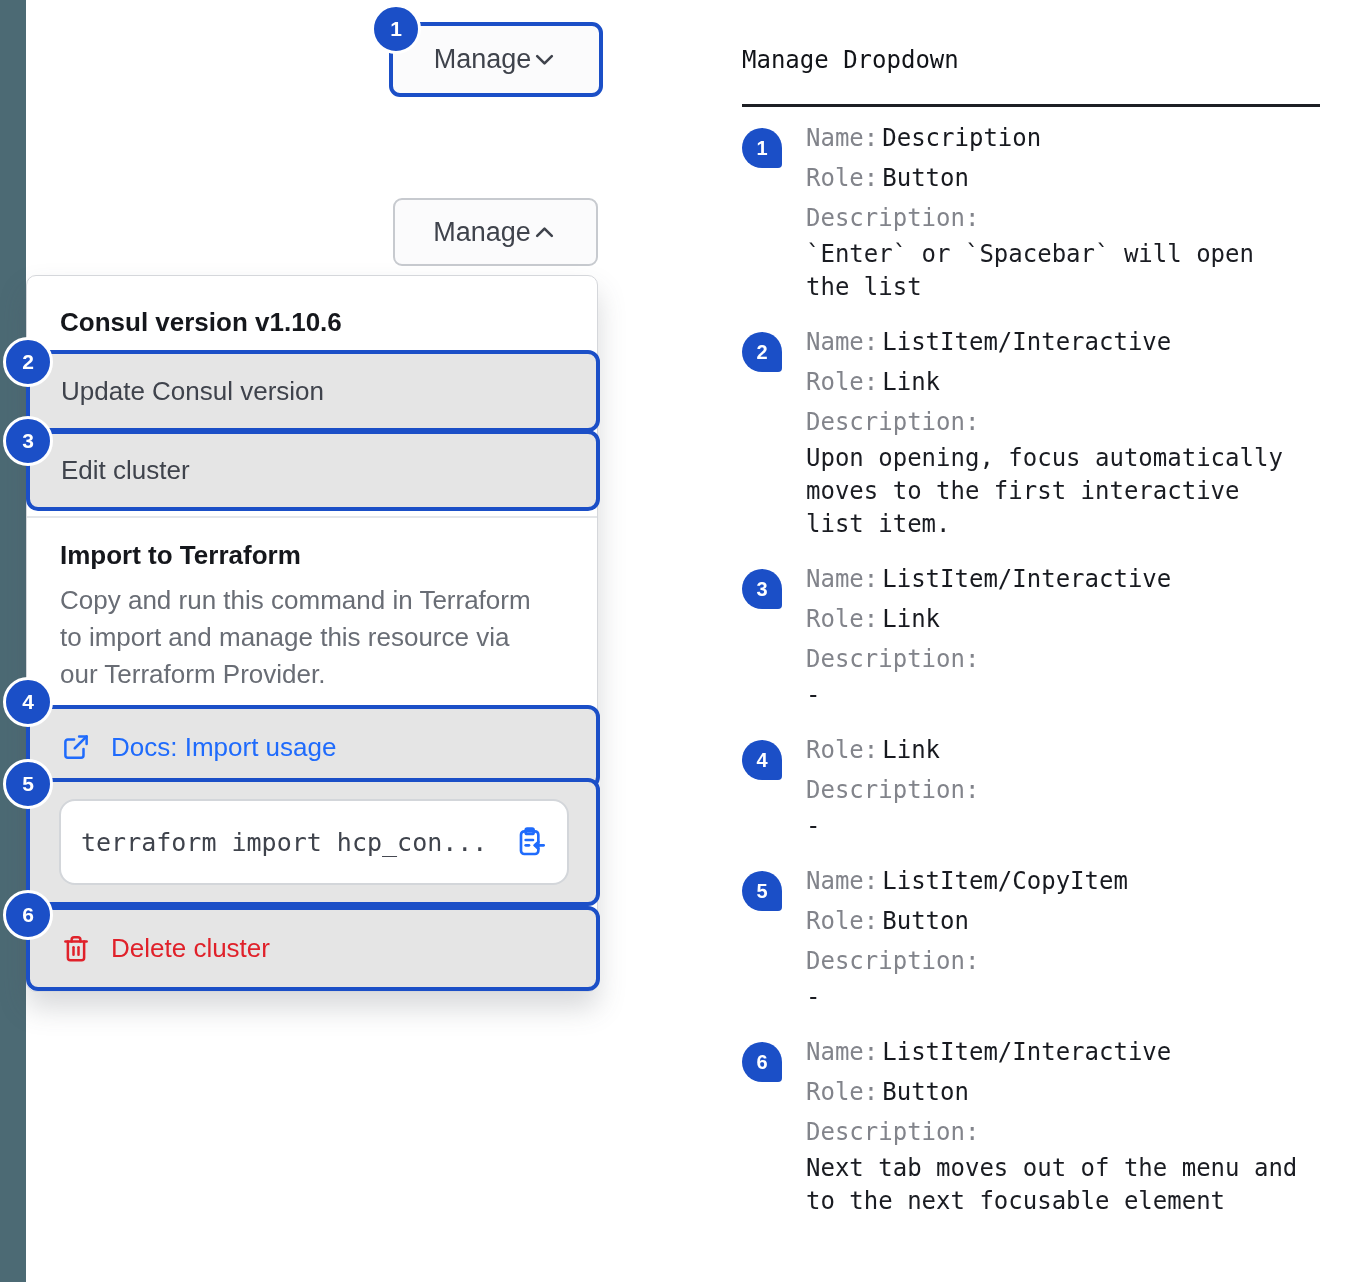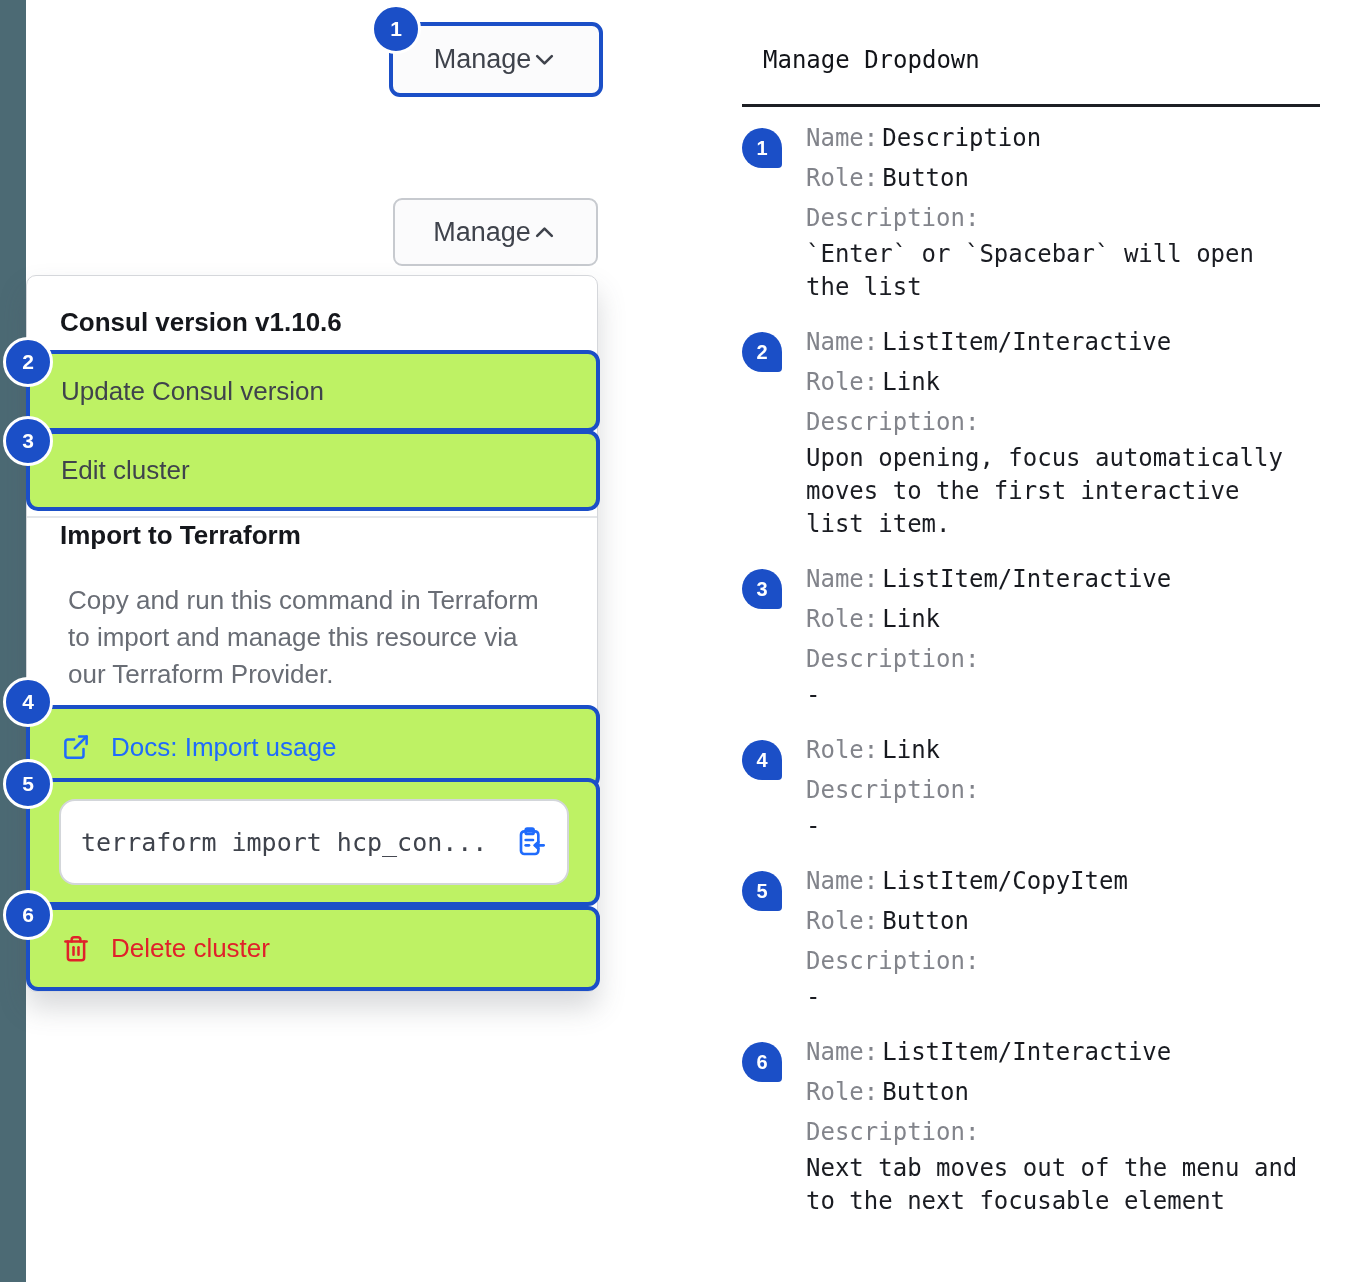--- a/index.html
+++ b/index.html
@@ -31,27 +31,27 @@
   .manage-closed{left:389px;top:22px;width:214px;height:75px;border:4px solid var(--blue);border-radius:11px;}
   .manage-open{left:393px;top:198px;width:205px;height:68px;border:2px solid #c7cacf;border-radius:9px;}
 
   
   .dropdown-panel{
     position:absolute;left:26px;top:275px;width:572px;height:717px;background:#fff;
     border:1px solid #d5d7db;border-radius:10px;box-sizing:border-box;
     box-shadow:0 16px 28px rgba(76,80,90,.22);
   }
   .menu-header{position:absolute;font-size:26px;font-weight:bold;color:var(--ink);}
-  .menu-paragraph{position:absolute;left:68px;top:582px;width:485px;font-size:26px;
+  .menu-paragraph{position:absolute;left:60px;top:582px;width:485px;font-size:26px;
     line-height:37px;color:var(--muted);}
   .section-divider{position:absolute;left:27px;top:516px;width:570px;height:2px;background:#e4e6e9;}
 
   .ann-box{
     position:absolute;left:26px;width:574px;border:4px solid var(--blue);
-    border-radius:12px;background:#bef264;box-sizing:border-box;z-index:2;
+    border-radius:12px;background:#e5e5e5;box-sizing:border-box;z-index:2;
   }
   .menu-item{height:100%;display:flex;align-items:center;gap:20px;padding-left:31px;
     font-size:26px;color:var(--menu-text);box-sizing:border-box;cursor:pointer;}
   .menu-item.link-item{color:var(--link);font-weight:500;}
   .menu-item.danger-item{color:var(--red);font-weight:500;}
   .icon-30{width:30px;height:30px;fill:none;stroke-width:2;stroke-linecap:round;stroke-linejoin:round;flex:none;}
   .ext{stroke:var(--link);}
   .trash{stroke:var(--red);}
 
   .code-wrap{display:flex;align-items:center;padding-left:29px;}
@@ -66,21 +66,21 @@
   
   .badge-circle{
     position:absolute;width:44px;height:44px;border-radius:50%;background:var(--blue);
     border:3px solid #fff;color:#fff;font-weight:bold;font-size:21px;
     display:flex;align-items:center;justify-content:center;z-index:5;box-sizing:content-box;
   }
 
   
   .annotations{position:absolute;left:742px;top:46px;width:578px;
     font-family:"DejaVu Sans Mono", monospace;}
-  .panel-title{font-size:24px;line-height:28px;color:#111318;margin-left:21px;}
+  .panel-title{font-size:24px;line-height:28px;color:#111318;}
   .panel-rule{height:3px;background:#1d1f24;margin-top:30px;}
   .ann-list{margin-top:11px;display:flex;flex-direction:column;gap:18px;}
   .ann-item{display:flex;gap:24px;}
   .tag{
     flex:none;width:40px;height:40px;margin-top:10px;background:var(--blue);
     border-radius:20px 20px 4px 20px;color:#fff;display:flex;align-items:center;justify-content:center;
     font-family:"Liberation Sans", sans-serif;font-weight:bold;font-size:20px;
   }
   .kv{line-height:40px;font-size:24px;}
   .kv .k{color:var(--mono-gray);}
@@ -121,21 +121,21 @@
   </div>
 
   <div class="ann-box" style="top:430px;height:81px;">
     <div class="menu-item">
       <span>Edit cluster</span>
     </div>
   </div>
 
   <div class="section-divider"></div>
 
-  <div class="menu-header" style="left:60px;top:520px;">Import to Terraform</div>
+  <div class="menu-header" style="left:60px;top:540px;">Import to Terraform</div>
   <div class="menu-paragraph">Copy and run this command in Terraform to import and manage this resource via our Terraform Provider.</div>
 
   <div class="ann-box" style="top:694px;height:84px;margin-top:11px;">
     <div class="menu-item link-item">
       <svg class="icon-30 ext" viewBox="0 0 24 24">
         <path d="M18 13.5v5a2 2 0 0 1-2 2H5.5a2 2 0 0 1-2-2V8a2 2 0 0 1 2-2h5"></path>
         <polyline points="14.5 3.5 20.5 3.5 20.5 9.5"></polyline>
         <line x1="11" y1="13" x2="20.5" y2="3.5"></line>
       </svg>
       <span>Docs: Import usage</span>

